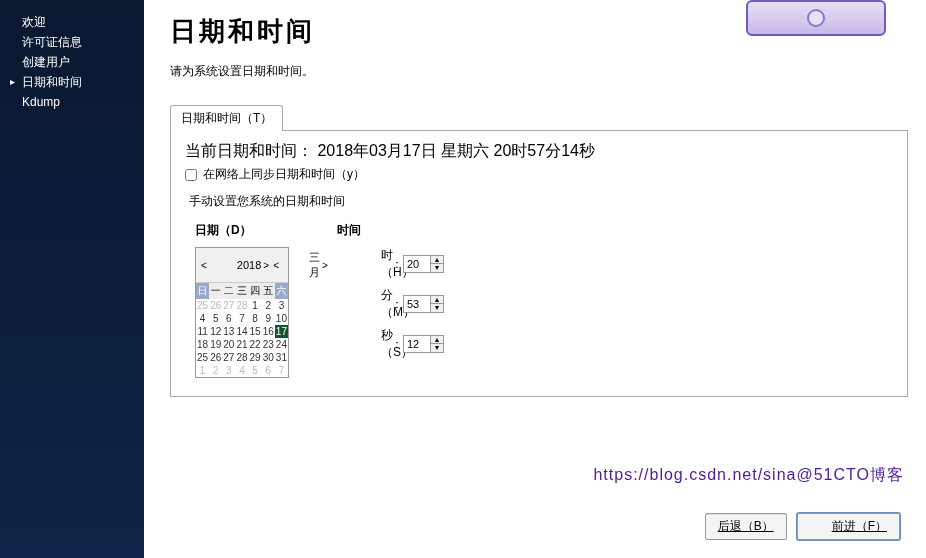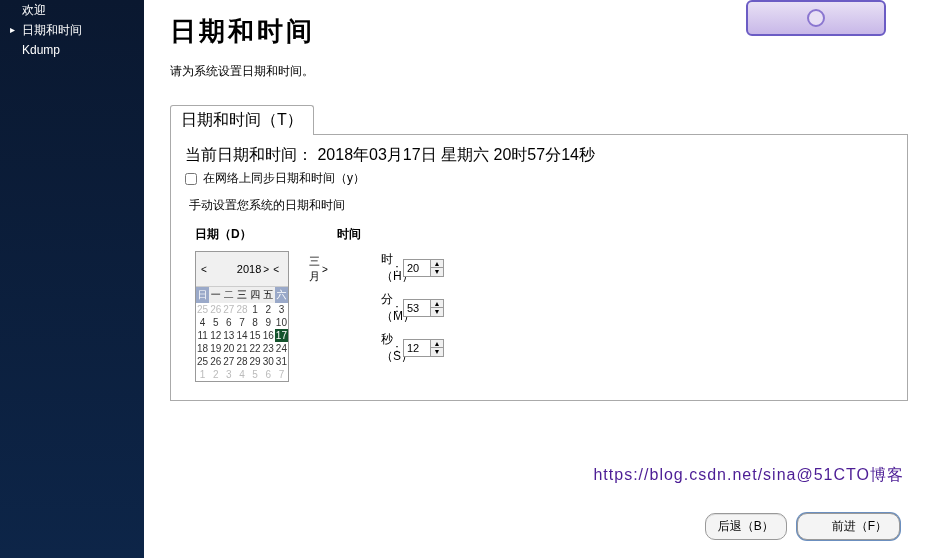--- a/index.html
+++ b/index.html
@@ -1,26 +1,26 @@
 <!DOCTYPE html>
 <html><head>
   <meta charset="utf-8">
   <style>
     * { margin: 0; padding: 0; box-sizing: border-box; }
     body { font-family: "Microsoft YaHei", sans-serif; font-size: 12px; background: #fff; width: 926px; height: 558px; overflow: hidden; position: relative; }
     .layout { display: flex; height: 100%; }
-    .sidebar { width: 146px; background: linear-gradient(180deg, #0a1830 0%, #0d2548 100%); color: #fff; }
+    .sidebar { width: 146px; background: linear-gradient(180deg, #0a1830 0%, #0d2548 100%); color: #fff; padding-top: 12px; }
     .sidebar-item { padding: 2px 0 2px 22px; font-size: 12px; line-height: 16px; position: relative; }
     .sidebar-item.active::before { content: "▸"; position: absolute; left: 10px; top: 2px; font-size: 10px; }
     .main { flex: 1; padding: 6px 18px 0 26px; position: relative; }
     .banner { position: absolute; top: 0; right: 40px; width: 140px; height: 36px; border: 2px solid #6b5cc4; border-radius: 6px; background: linear-gradient(180deg,#e8e0f5,#c8b8e8); display:flex; align-items:center; justify-content:center; }
     .gear { width:18px; height:18px; border:2px solid #8a76d0; border-radius:50%; position:relative; background:#e8e0f5; }
     h1 { font-family: "SimHei", sans-serif; font-size: 26px; font-weight: bold; margin: 8px 0 14px 0; letter-spacing: 3px; }
     .instruction { font-size: 12px; margin-bottom: 24px; }
-    .tab-header { display: inline-block; background: #fff; border: 1px solid #aaa; border-bottom: none; padding: 4px 10px; font-size: 16px; border-radius: 3px 3px 0 0; position: relative; top: 1px; z-index: 2; }
+    .tab-header { display: inline-block; background: #fff; border: 1px solid #aaa; border-bottom: none; padding: 4px 10px; font-size: 12px; border-radius: 3px 3px 0 0; position: relative; top: 1px; z-index: 2; }
     .panel { border: 1px solid #aaa; padding: 10px 14px 18px 14px; width: 738px; min-height: 232px; background: #fff; }
     .current-dt { font-size: 16px; margin-bottom: 4px; }
     .sync-row { display: flex; align-items: center; gap: 6px; font-size: 12px; margin-bottom: 10px; }
     .manual-label { font-size: 12px; margin: 0 0 12px 4px; }
     .dt-row { display: flex; align-items: flex-start; gap: 48px; margin-left: 10px; }
     .date-col { }
     .col-title { font-weight: bold; font-size: 12px; margin-bottom: 8px; }
     .cal { border: 1px solid #999; width: 94px; font-size: 11px; }
     .cal-head { display: flex; align-items: center; justify-content: space-between; background: #f0f0f0; padding: 2px 3px; border-bottom: 1px solid #ccc; }
     .cal-nav { cursor: pointer; font-size: 10px; padding: 0 2px; }
@@ -35,30 +35,32 @@
     .time-row { display: flex; align-items: center; gap: 6px; margin-bottom: 6px; font-size: 12px; }
     .time-label { width: 48px; text-align: left; padding-left: 44px; }
     .colon { width: 6px; text-align: center; }
     .spinner { display:flex; border:1px solid #999; height:18px; }
     .spinner input { width: 26px; border:none; outline:none; font-size:11px; padding:1px 3px; }
     .spinner-btns { display:flex; flex-direction:column; border-left:1px solid #999; }
     .spin-btn { width:12px; height:9px; font-size:7px; line-height:7px; text-align:center; background:#f0f0f0; cursor:pointer; }
     .spin-btn:first-child{ border-bottom:1px solid #999;}
     .watermark { position:absolute; right:22px; bottom:72px; color:#4c1d95; font-size:16px; font-family: Arial, sans-serif; letter-spacing:1px; }
     .footer { position: absolute; bottom: 18px; right: 26px; display: flex; gap: 10px; }
-    .btn { border:1px solid #999; background:#f4f4f4; padding:4px 12px; font-size:12px; border-radius:10px; cursor:pointer; box-shadow: 0 1px 0 #ddd inset; }
+    .btn { border:1px solid #999; background:#f4f4f4; padding:4px 12px; font-size:12px; border-radius:2px; cursor:pointer; box-shadow: 0 1px 0 #ddd inset; text-decoration: underline; }
     .btn.primary { box-shadow: 0 0 0 1px #6b8fbf; padding-left: 34px; }
     input[type=checkbox]{ width:12px; height:12px; }
   </style>
 </head>
 <body>
 
 <div class="layout">
   <div class="sidebar">
     <div class="sidebar-item">欢迎</div>
+    <div class="sidebar-item">许可证信息</div>
+    <div class="sidebar-item">创建用户</div>
     <div class="sidebar-item active">日期和时间</div>
     <div class="sidebar-item">Kdump</div>
   </div>
 
   <div class="main">
     <div class="banner">
       <div class="gear"></div>
     </div>
 
     <h1>日期和时间</h1>

